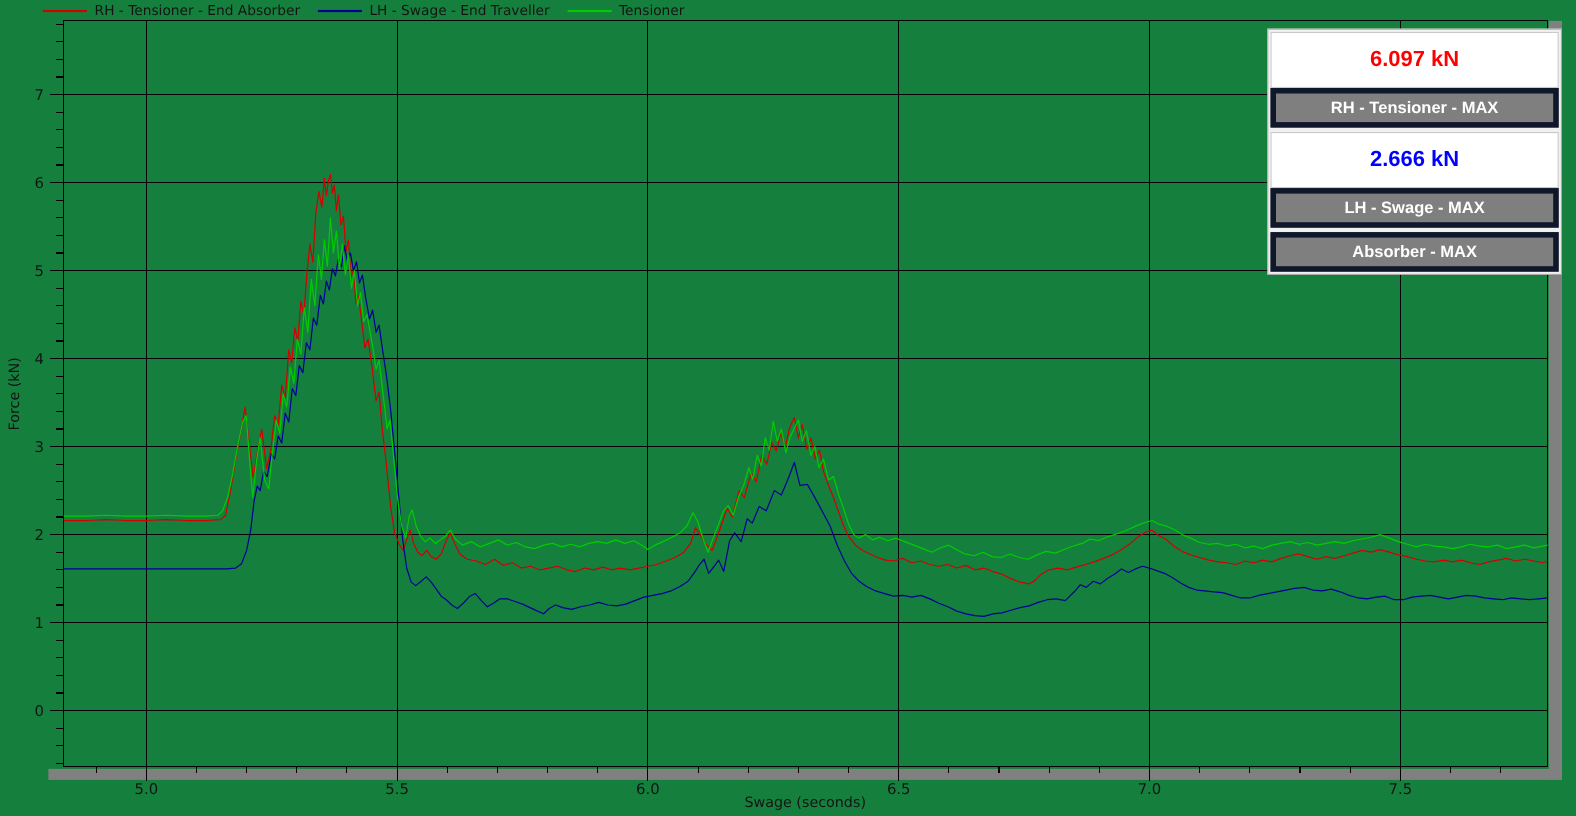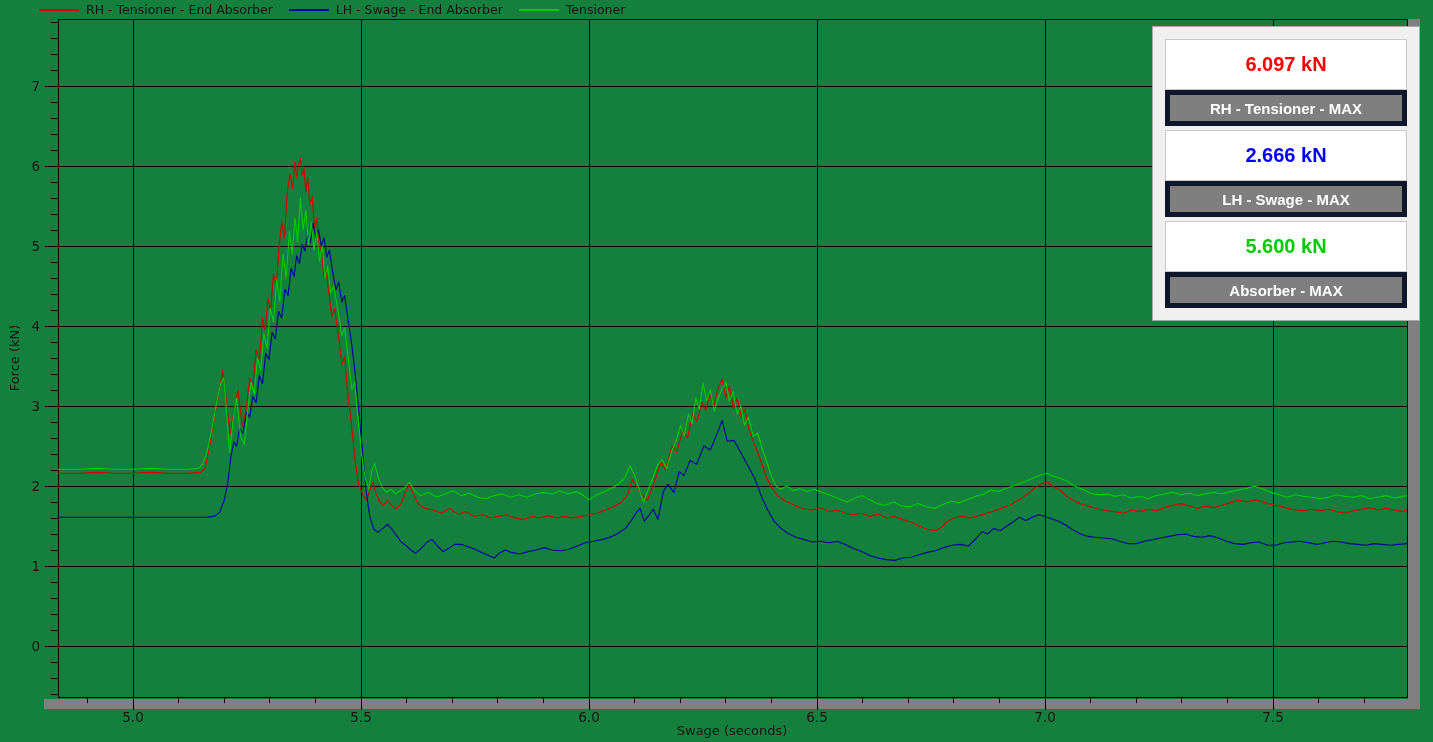--- a/index.html
+++ b/index.html
@@ -19,21 +19,21 @@
   .axis-title{position:absolute;font-size:13px;color:#141414;white-space:nowrap;}
   #ylabel{left:14px;top:358px;transform:translate(-50%,-50%) rotate(-90deg);}
   #xlabel{left:732px;top:730px;transform:translate(-50%,-50%);}
 
   
   .hscroll{position:absolute;left:44px;top:699px;width:1371px;height:10px;background:#808080;}
   .vscroll{position:absolute;left:1408px;top:19px;width:12px;height:690px;background:#808080;}
 
   
   .info-box{position:absolute;left:1152px;top:26px;width:268px;background:#f0f0f0;
-            border:1px solid #a9a9a9;padding:12px;box-sizing:border-box;}
+            border:1px solid #a9a9a9;padding:2px;box-sizing:border-box;}
   .info-group{margin-bottom:4px;}
   .info-group:last-child{margin-bottom:0;}
   .info-value{height:51px;background:#ffffff;border:1px solid #c9c9c9;box-sizing:border-box;
               display:flex;align-items:center;justify-content:center;
               font-family:"Liberation Sans",sans-serif;font-weight:bold;font-size:20px;}
   .info-header{height:36px;background:#7f7f7f;border:5px solid #0f172a;box-sizing:border-box;
                display:flex;align-items:center;justify-content:center;color:#ffffff;
                font-family:"Liberation Sans",sans-serif;font-weight:bold;font-size:15px;}
 </style>
 </head>
@@ -41,21 +41,21 @@
 
 <div class="root">
 
   <div class="legend">
     <div class="legend-item">
       <span class="swatch" id="sw0" style="background: rgb(212, 0, 0);"></span>
       <span class="legend-label">RH - Tensioner - End Absorber</span>
     </div>
     <div class="legend-item">
       <span class="swatch" id="sw1" style="background: rgb(0, 0, 153);"></span>
-      <span class="legend-label">LH - Swage - End Absorber</span>
+      <span class="legend-label">LH - Swage - End Traveller</span>
     </div>
     <div class="legend-item">
       <span class="swatch" id="sw2" style="background: rgb(0, 204, 0);"></span>
       <span class="legend-label">Tensioner</span>
     </div>
   </div>
 
   <div class="hscroll"></div>
   <div class="vscroll"></div>
 
@@ -172,18 +172,17 @@
   <div class="info-box">
     <div class="info-group">
       <div class="info-value" style="color: rgb(255, 0, 0);">6.097 kN</div>
       <div class="info-header">RH - Tensioner - MAX</div>
     </div>
     <div class="info-group">
       <div class="info-value" style="color: rgb(0, 0, 255);">2.666 kN</div>
       <div class="info-header">LH - Swage - MAX</div>
     </div>
     <div class="info-group">
-      <div class="info-value" style="color: rgb(0, 204, 0);">5.600 kN</div>
       <div class="info-header">Absorber - MAX</div>
     </div>
   </div>
 
 </div>
 
 </body></html>

